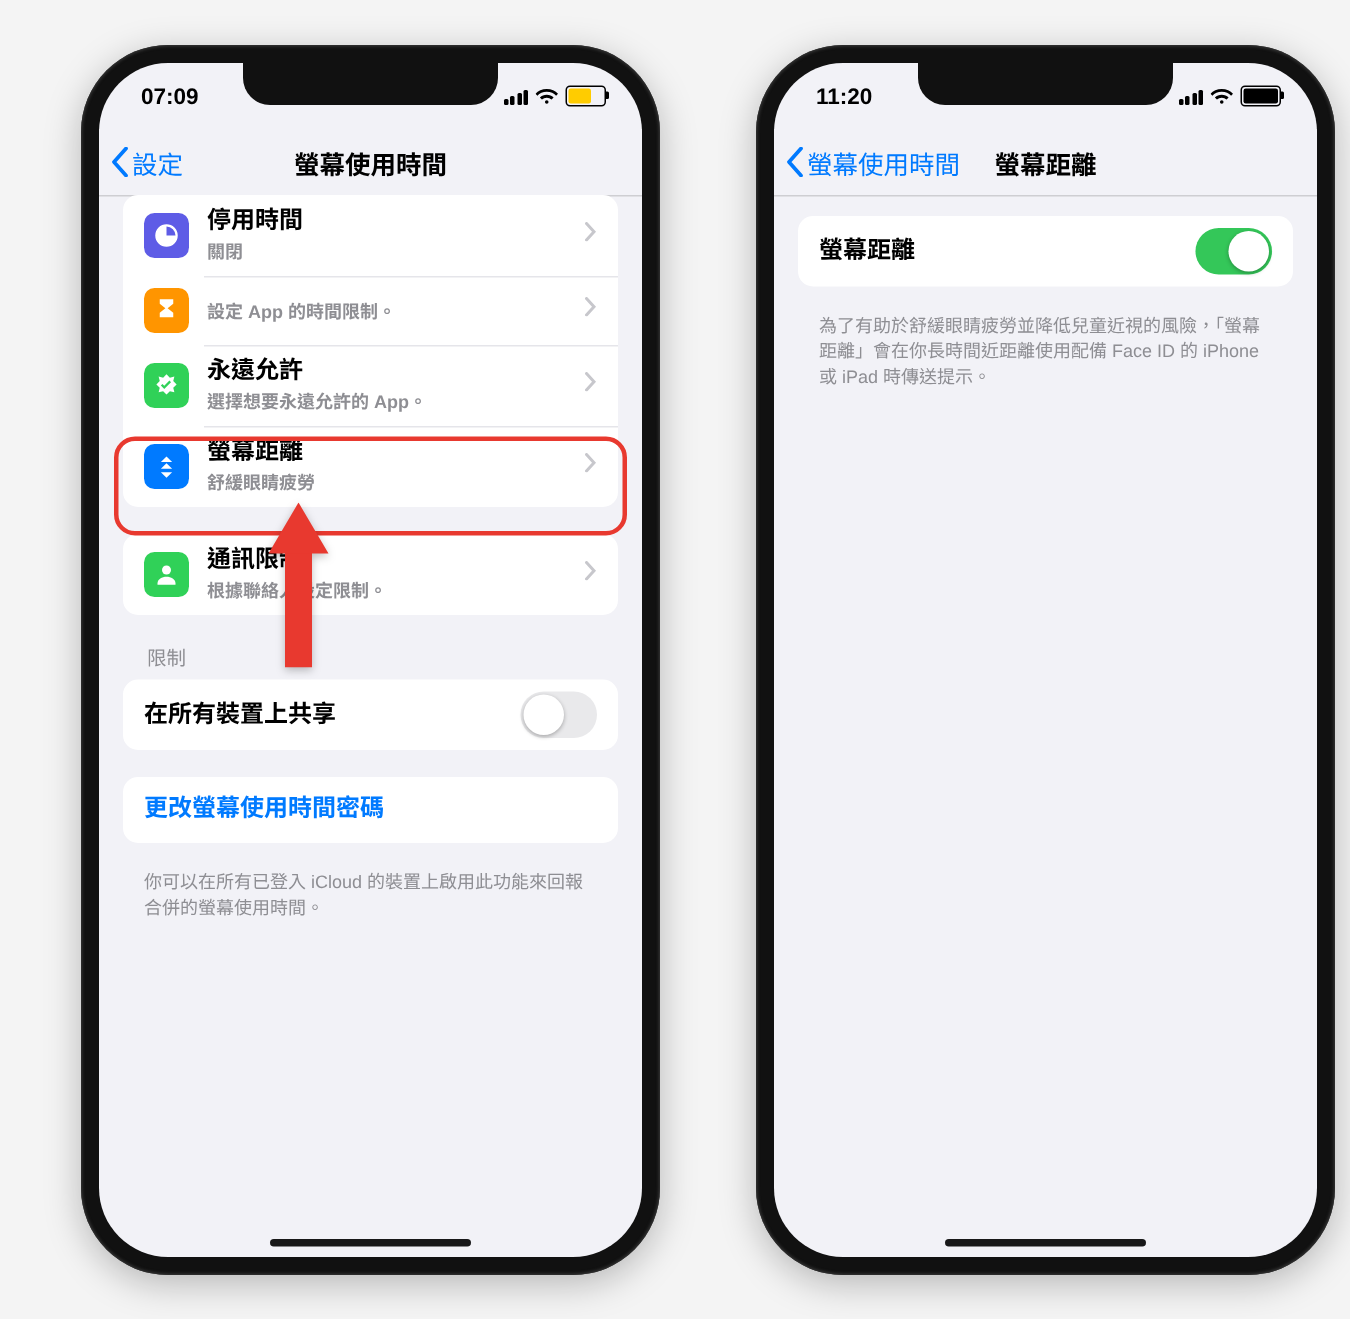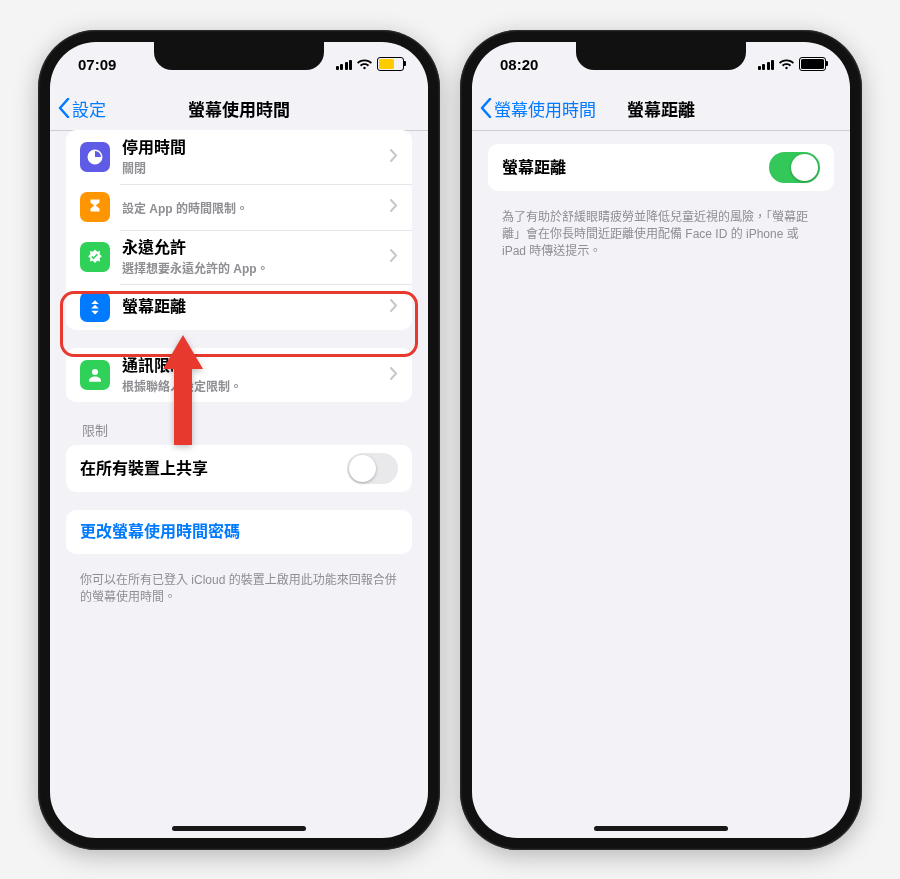--- a/index.html
+++ b/index.html
@@ -21,20 +21,21 @@
   }
   .phone{
     width:402px;
     height:820px;
     background:#111;
     border-radius:58px;
     padding:12px;
     box-sizing:border-box;
     box-shadow:0 6px 24px rgba(0,0,0,.25),inset 0 0 2px 1px #333;
     position:relative;
+    margin-left:44px;
   }
   .screen{
     width:100%;
     height:100%;
     background:var(--ios-bg);
     border-radius:46px;
     overflow:hidden;
     position:relative;
   }
   .notch{
@@ -243,20 +244,21 @@
         </div>
 
         <div class="row">
           <div class="icon" style="background:#007aff">
             <svg viewBox="0 0 24 24">
                 <path d="M12 3l5 5H7l5-5zm0 6l5 5H7l5-5zm-5 8h10l-5 5-5-5z"></path>
               </svg>
           </div>
           <div class="txt">
             <div class="title">螢幕距離</div>
+            <div class="sub">舒緩眼睛疲勞</div>
           </div>
           <span class="chev"><svg viewBox="0 0 8 13">
                 <path d="M1 1l5 5.5L1 12" stroke="#c7c7cc" stroke-width="2" fill="none" stroke-linecap="round"></path>
               </svg></span>
         </div>
 
         <div class="highlight" style="left:-6px;right:-6px;top:161px;height:66px"></div>
       </div>
 
       <div class="group">
@@ -309,21 +311,21 @@
 
     <div class="home-indicator"></div>
   </div>
 </div>
 
 <div class="phone">
   <div class="screen">
     <div class="notch"></div>
 
     <div class="statusbar">
-      <span>08:20</span>
+      <span>11:20</span>
       <div class="sb-right">
         <div class="signal">
             <span></span>
             <span></span>
             <span></span>
             <span></span>
           </div>
         <svg class="wifi" viewBox="0 0 20 14">
             <path d="M10 13.2a1.6 1.6 0 100-3.2 1.6 1.6 0 000 3.2zm0-13C5.9.2 2.2 1.8 0 4.3l1.7 1.7C3.6 3.9 6.6 2.6 10 2.6s6.4 1.3 8.3 3.4L20 4.3C17.8 1.8 14.1.2 10 .2zm0 5.1c-2.4 0-4.5.9-6.1 2.4l1.8 1.8C6.8 8.5 8.3 7.8 10 7.8s3.2.7 4.3 1.7l1.8-1.8C14.5 6.2 12.4 5.3 10 5.3z" fill="#000"></path>
           </svg>

